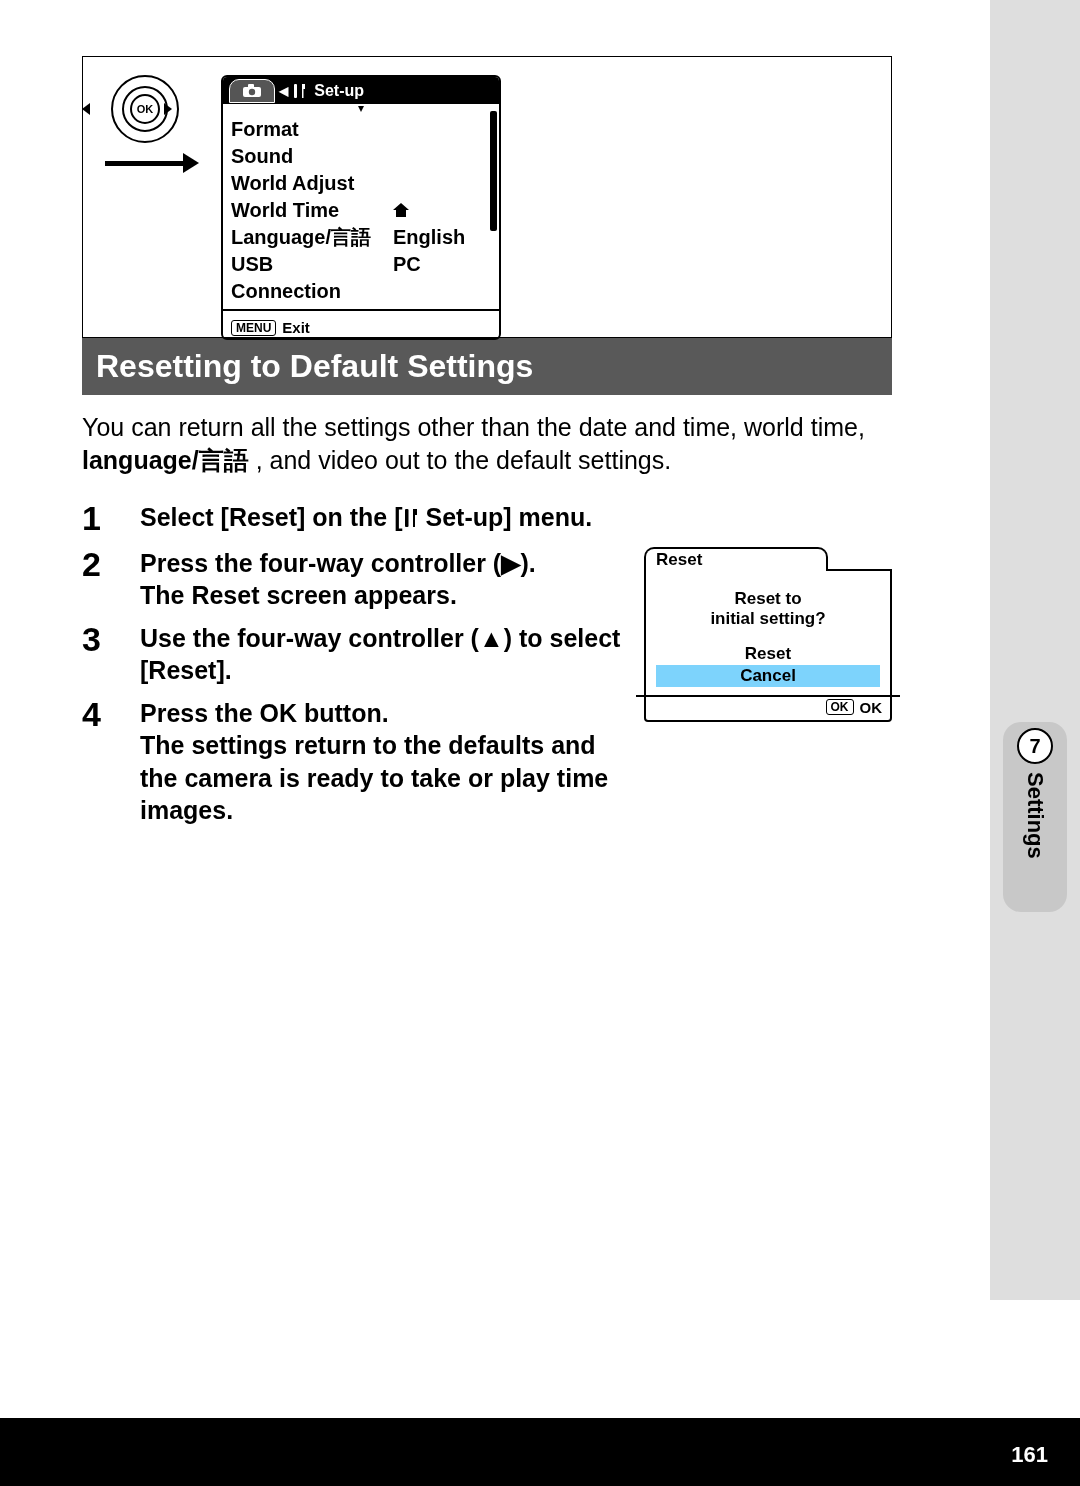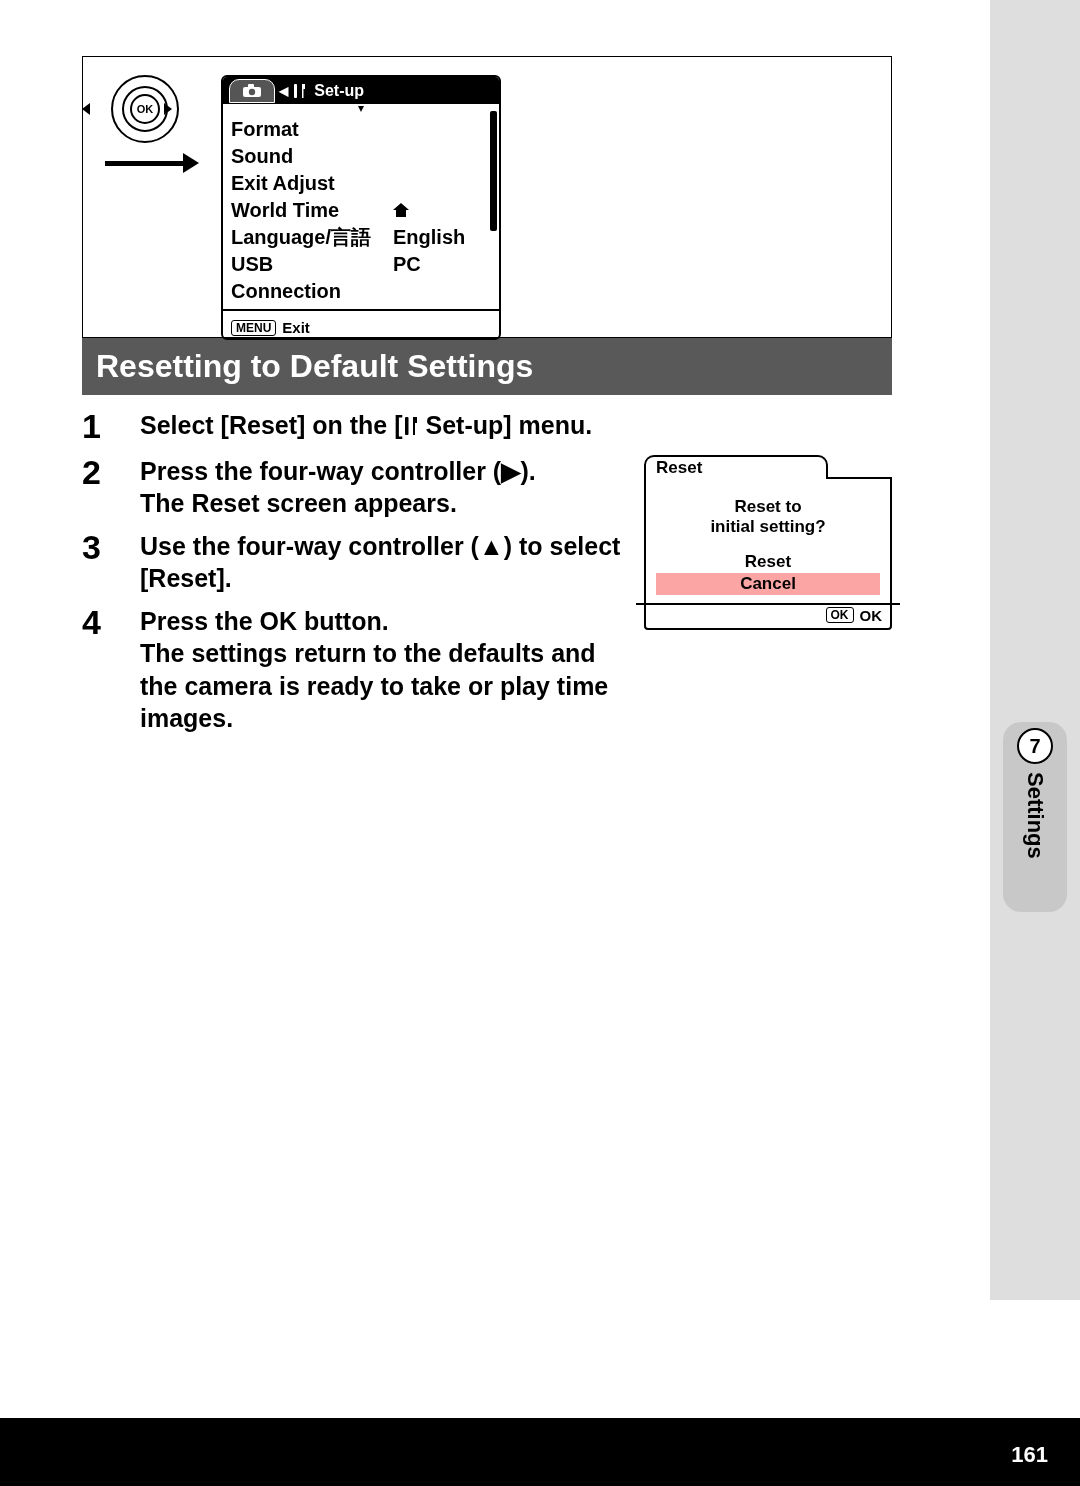--- a/index.html
+++ b/index.html
@@ -48,21 +48,21 @@
   ol.steps .t{font-size:25px;flex:1}
   ol.steps .t .h{font-weight:bold;line-height:1.3}
   ol.steps .t .d{font-weight:bold;line-height:1.3;margin-top:0}
   .tools-inline{display:inline-flex;align-items:center;vertical-align:-2px;gap:2px}
   .reset-panel{width:248px;margin-left:auto}
   .reset-outer{border:2px solid #000;border-radius:0 0 4px 4px}
   .reset-tab{border:2px solid #000;border-bottom:none;border-radius:10px 10px 0 0;width:160px;padding:1px 10px;font-size:17px;font-weight:bold;margin-bottom:-2px;background:#fff;position:relative;z-index:2}
   .reset-body{padding:18px 10px 6px;text-align:center;font-size:17px;font-weight:bold}
   .reset-opts{margin-top:14px}
   .reset-opt{padding:1px 0}
-  .reset-opt.sel{background:#fca5a5}
+  .reset-opt.sel{background:#7dd3fc}
   .reset-bar{border-top:2px solid #000;margin:2px -10px}
   .reset-foot{display:flex;justify-content:flex-end;align-items:center;gap:6px;padding:0 8px 4px;font-size:15px;font-weight:bold}
   .okbadge{border:1.5px solid #000;border-radius:3px;padding:0 4px;font-size:12px}
   .step-flex{display:flex;gap:20px;align-items:flex-start}
   .step-flex .left{flex:1}
   .home-icon{display:inline-block}
 </style>
 </head>
 <body>
 
@@ -116,21 +116,21 @@
             </div>
             <div class="arrow-dn">▾</div>
             <div class="body">
               <div class="row">
                   <span class="k">Format</span>
                 </div>
               <div class="row">
                   <span class="k">Sound</span>
                 </div>
               <div class="row">
-                  <span class="k">Exit Adjust</span>
+                  <span class="k">World Adjust</span>
                 </div>
               <div class="row">
                 <span class="k">World Time</span>
                 <span class="home-icon"><svg width="16" height="14" viewBox="0 0 16 14">
                       <path d="M8 0 L16 7 L13 7 L13 14 L3 14 L3 7 L0 7 Z" fill="#000"></path>
                     </svg></span>
               </div>
               <div class="row">
                 <span class="k"><span>Language/</span><span class="lang-glyph">言語</span></span>
                 <span>English</span>
@@ -146,20 +146,23 @@
               <span>Exit</span>
             </div>
           </div>
           <div class="menu-scroll"></div>
         </div>
       </div>
     </div>
 
     <div class="section-title">Resetting to Default Settings</div>
 
+    <p class="para">
+      <span>You can return all the settings other than the date and time, world time, </span><span class="bold">language/</span><span class="bold lang-glyph">言語</span><span> , and video out to the default settings.</span>
+    </p>
 
     <ol class="steps">
       <li>
         <span class="n">1</span>
         <div class="t">
           <div class="h">
             <span>Select [Reset] on the [</span><span class="tools-inline">
                 <svg width="16" height="20" viewBox="0 0 16 20" fill="#000">
                   <rect x="2" y="1" width="3.5" height="18" rx="1"></rect>
                   <path d="M10 1 L14 1 L14 7 L12 7 L12 19 L10 19 Z"></path>

